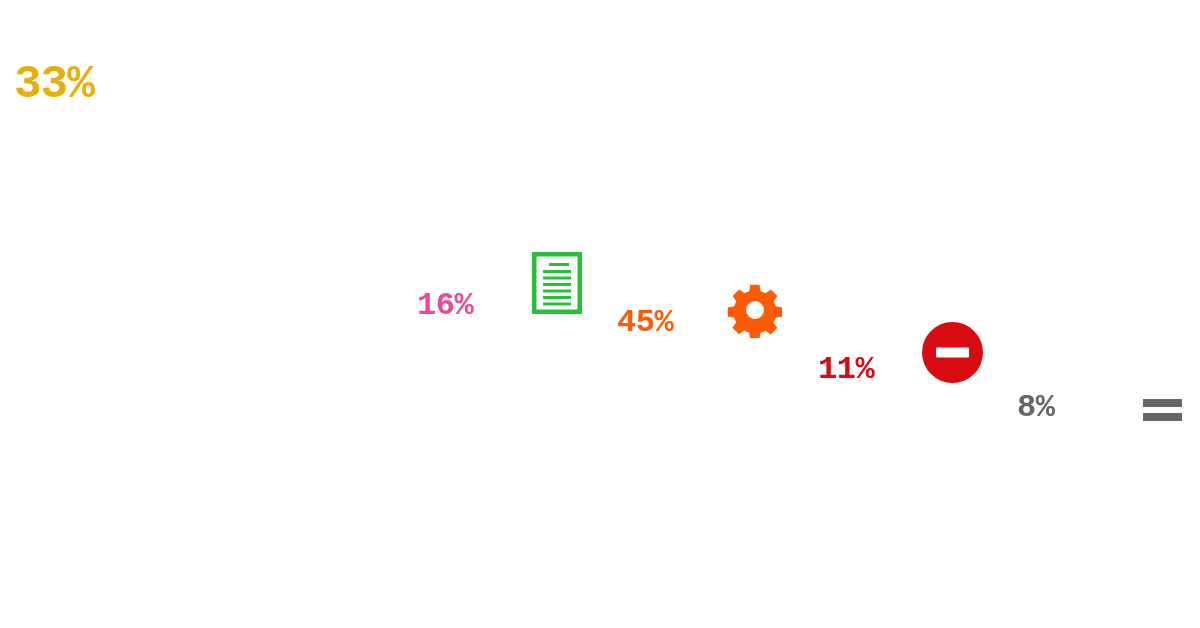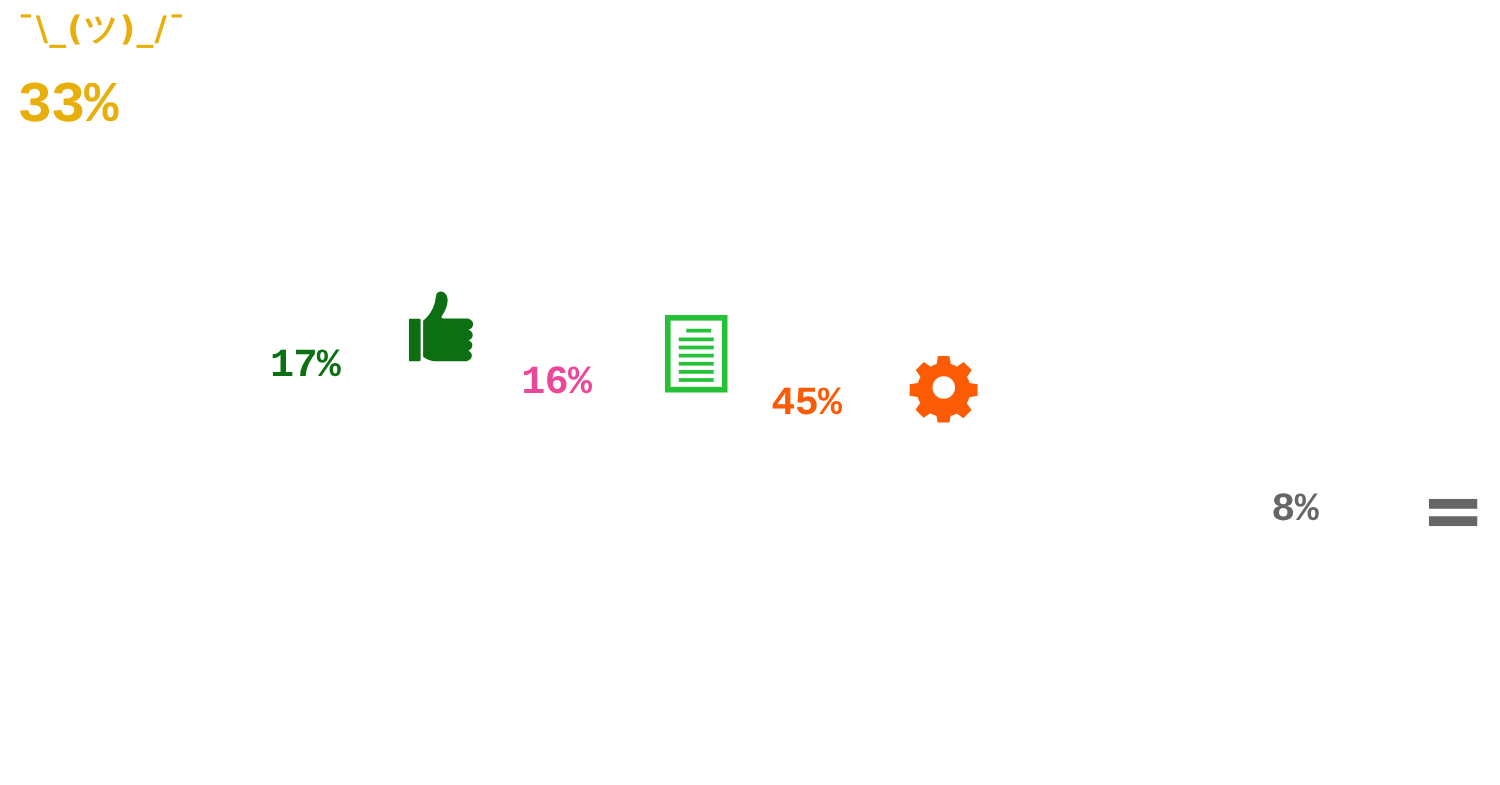--- a/index.html
+++ b/index.html
@@ -65,21 +65,20 @@
     flex-direction:column;
     gap:4px;
   }
   .base .seg { width:100%; flex:1 1 auto; }
 </style>
 </head>
 <body>
 
 <div id="stage">
 
-  <div class="shrug" style="color:#E8AF0B;">¯\_(ツ)_/¯</div>
 
   <div class="col" style="left:14px; width:167px;">
     <div class="pct big" style="top:62px; color:#E8AF0B;">33%</div>
 
     <div class="bar" style="top:120px; height:407px;">
       <div class="seg thin" style="background:#E8AF0B;"></div>
       <div class="seg" style="background:#E8AF0B;"></div>
       <div class="seg" style="background:#E8AF0B;"></div>
       <div class="seg" style="background:#E8AF0B;"></div>
       <div class="seg" style="background:#E8AF0B;"></div>
@@ -96,47 +95,20 @@
       <div class="seg" style="background:#E8AF0B;"></div>
     </div>
 
     <div class="base" style="top:537px; height:71px;">
       <div class="seg" style="background:#FBEBC7;"></div>
       <div class="seg" style="background:#FBEBC7;"></div>
       <div class="seg" style="background:#FBEBC7;"></div>
     </div>
   </div>
 
-  <div class="col" style="left:216px; width:165px;">
-    <div class="pct" style="top:277px; color:#0C7013;">17%</div>
-
-    <span class="icon" style="left:111px; top:232px; width:56px; height:66px;">
-      <svg width="56" height="66" viewBox="0 0 56 66" xmlns="http://www.w3.org/2000/svg">
-        <path fill="#0C7013" d="M22.5 2.5c4.2-3.5 9 0.5 8.6 6.2-0.3 4.6-2.2 8.4-4.6 12.1-0.6 0.9-0.1 1.9 1 1.9h18.6c3.1 0 5.4 2 5.4 4.6 0 2.3-1.6 4-3.8 4.4 2.1 0.5 3.5 2.1 3.5 4.2 0 2.1-1.4 3.7-3.4 4.3 1.9 0.6 3.1 2.1 3.1 4.1 0 2-1.3 3.6-3.2 4.2 1.7 0.7 2.8 2.1 2.8 3.9 0 2.6-2.3 4.6-5.4 4.6H22.8c-5.5 0-8.6-1.6-11.3-3.6V24.6c4.3-3.4 7.4-7.9 9.1-13.6 0.8-2.6 1-6.8 1.9-8.5z"></path>
-        <rect fill="#0C7013" x="0" y="23" width="9.5" height="34" rx="1"></rect>
-      </svg>
-    </span>
-
-    <div class="bar" style="top:310px; height:217px;">
-      <div class="seg thin" style="background:#0C7013;"></div>
-      <div class="seg" style="background:#0C7013;"></div>
-      <div class="seg" style="background:#0C7013;"></div>
-      <div class="seg" style="background:#0C7013;"></div>
-      <div class="seg" style="background:#0C7013;"></div>
-      <div class="seg" style="background:#0C7013;"></div>
-      <div class="seg" style="background:#0C7013;"></div>
-      <div class="seg" style="background:#0C7013;"></div>
-    </div>
-
-    <div class="base" style="top:537px; height:71px;">
-      <div class="seg" style="background:#CEDFCE;"></div>
-      <div class="seg" style="background:#CEDFCE;"></div>
-      <div class="seg" style="background:#CEDFCE;"></div>
-    </div>
-  </div>
 
   <div class="col" style="left:417px; width:165px;">
     <div class="pct" style="top:290px; color:#ec4899;">16%</div>
 
     <span class="icon" style="left:115px; top:252px; width:50px; height:62px;">
         <svg width="50" height="62" viewBox="0 0 50 62" xmlns="http://www.w3.org/2000/svg">
           <rect x="2" y="2" width="46" height="58" fill="#ffffff" stroke="#27C138" stroke-width="5"></rect>
           <g fill="#27C138">
             <rect x="17" y="11" width="20" height="3"></rect>
             <rect x="11" y="18" width="28" height="3"></rect>
@@ -185,20 +157,44 @@
       <div class="seg" style="background:#FB5B05;"></div>
     </div>
 
     <div class="base" style="top:537px; height:71px;">
       <div class="seg" style="background:#FEE3D4;"></div>
       <div class="seg" style="background:#FEE3D4;"></div>
       <div class="seg" style="background:#FEE3D4;"></div>
     </div>
   </div>
 
+  <div class="col" style="left:818px; width:165px;">
+    <div class="pct" style="top:354px; color:#D70B10;">11%</div>
+
+    <span class="icon" style="left:104px; top:322px; width:61px; height:61px;">
+      <svg width="61" height="61" viewBox="0 0 61 61" xmlns="http://www.w3.org/2000/svg">
+        <circle cx="30.5" cy="30.5" r="30.5" fill="#D70B10"></circle>
+        <rect x="14" y="25.5" width="33" height="10" rx="1" fill="#ffffff"></rect>
+      </svg>
+    </span>
+
+    <div class="bar" style="top:392px; height:135px;">
+      <div class="seg thin" style="background:#D70B10;"></div>
+      <div class="seg" style="background:#D70B10;"></div>
+      <div class="seg" style="background:#D70B10;"></div>
+      <div class="seg" style="background:#D70B10;"></div>
+      <div class="seg" style="background:#D70B10;"></div>
+    </div>
+
+    <div class="base" style="top:537px; height:71px;">
+      <div class="seg" style="background:#F7CED0;"></div>
+      <div class="seg" style="background:#F7CED0;"></div>
+      <div class="seg" style="background:#F7CED0;"></div>
+    </div>
+  </div>
 
   <div class="col" style="left:1017px; width:165px;">
     <div class="pct" style="top:392px; color:#666666;">8%</div>
 
     <span class="icon" style="left:126px; top:399px; width:39px; height:22px;">
       <svg width="39" height="22" viewBox="0 0 39 22" xmlns="http://www.w3.org/2000/svg">
         <rect x="0" y="0" width="39" height="8" fill="#666666"></rect>
         <rect x="0" y="14" width="39" height="8" fill="#666666"></rect>
       </svg>
     </span>

